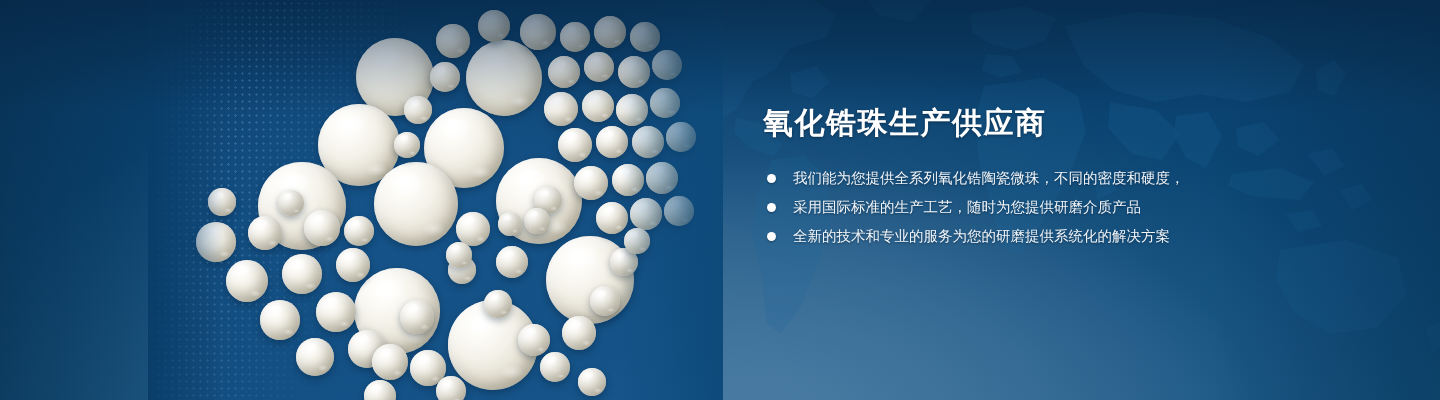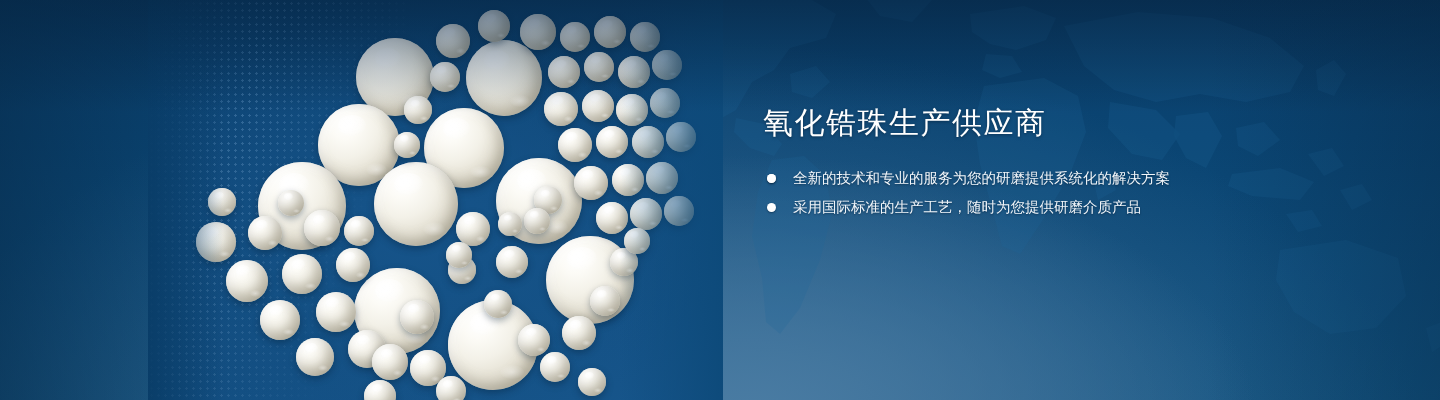--- a/index.html
+++ b/index.html
@@ -80,21 +80,21 @@
     background:
       linear-gradient(90deg, rgba(10,66,112,.92) 0%, rgba(10,66,112,0) 13%,
                       rgba(10,66,112,0) 82%, rgba(13,74,122,.96) 100%);
   }
   
   .copy{
     position:absolute;left:763px;top:104px;width:560px;
     color:#ffffff;
   }
   .headline{
-    font-size:30px;line-height:38px;font-weight:400;
+    font-size:30px;line-height:38px;font-weight:700;
     letter-spacing:1.5px;color:#ffffff;
     text-shadow:0 1px 3px rgba(3,24,44,.55);
     margin:0 0 24px 0;white-space:nowrap;
   }
   .bullets{list-style:none;margin:0;padding:0;}
   .bullet{
     position:relative;padding-left:30px;
     font-size:14.5px;line-height:25px;color:#f2f6fa;
     margin-bottom:4px;
     text-shadow:0 1px 2px rgba(3,24,44,.5);
@@ -234,28 +234,29 @@
   </div>
 
   <div class="bg-vignette"></div>
 
   <div class="copy">
     <h1 class="headline">氧化锆珠生产供应商</h1>
     <ul class="bullets">
 
       <li class="bullet">
         <span class="dot"></span>
+        <span class="btext">我们能为您提供全系列氧化锆陶瓷微珠，不同的密度和硬度，</span>
+      </li>
+
+      <li class="bullet">
+        <span class="dot"></span>
+        <span class="btext">采用国际标准的生产工艺，随时为您提供研磨介质产品</span>
       </li>
 
       <li class="bullet">
         <span class="dot"></span>
         <span class="btext">全新的技术和专业的服务为您的研磨提供系统化的解决方案</span>
       </li>
 
-      <li class="bullet">
-        <span class="dot"></span>
-        <span class="btext">采用国际标准的生产工艺，随时为您提供研磨介质产品</span>
-      </li>
-
     </ul>
   </div>
 
 </div>
 
 </body></html>

